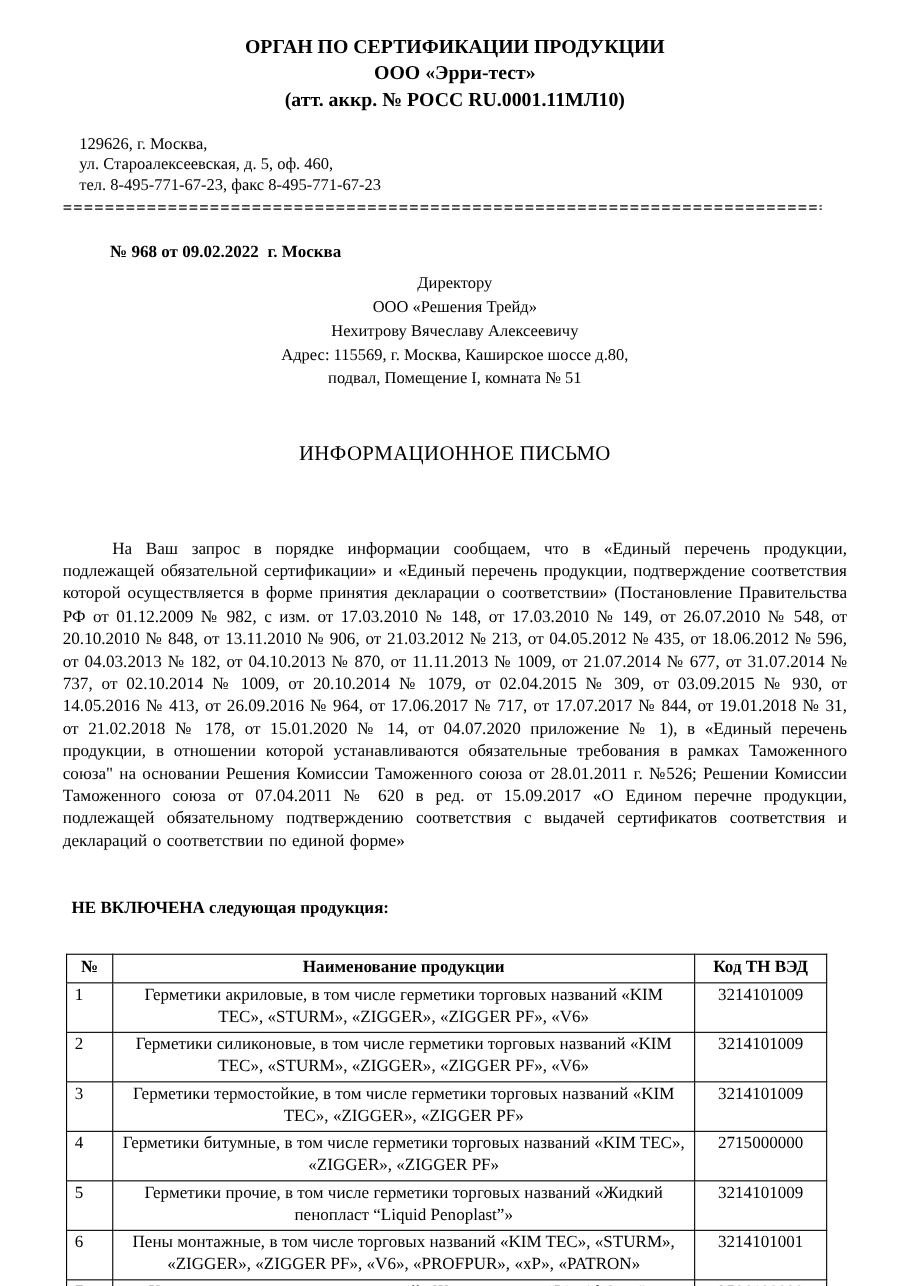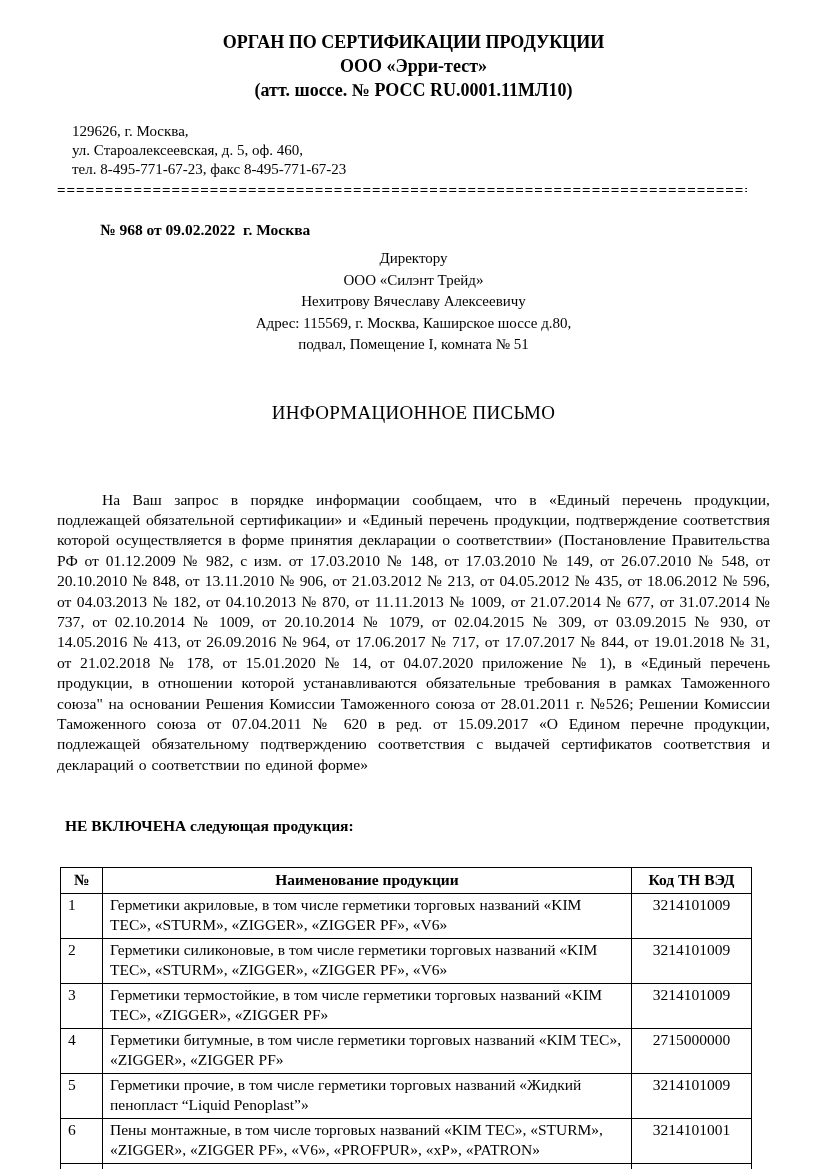--- a/index.html
+++ b/index.html
@@ -52,47 +52,47 @@
     border: 1.6px solid #000000;
     vertical-align: top;
     padding: 1px 7px 2px 7px;
     box-sizing: border-box;
   }
   table.products th { font-weight: bold; text-align: center; padding-top: 2px; }
   col.c-num  { width: 42px; }
   col.c-name { width: 529px; }
   col.c-code { width: 120px; }
   td.cell-num  { text-align: left; padding-left: 10px; }
-  td.cell-name { text-align: left; }
+  td.cell-name { text-align: center; }
   td.cell-code { text-align: center; }
 </style>
 </head>
 <body>
 
 <div class="page">
 
   <div class="org-header">
     <div>ОРГАН ПО СЕРТИФИКАЦИИ ПРОДУКЦИИ</div>
     <div>ООО «Эрри-тест»</div>
-    <div>(атт. шоссе. № РОСС RU.0001.11МЛ10)</div>
+    <div>(атт. аккр. № РОСС RU.0001.11МЛ10)</div>
   </div>
 
   <div class="sender-block">
     <div>129626, г. Москва,</div>
     <div>ул. Староалексеевская, д. 5, оф. 460,</div>
     <div>тел. 8-495-771-67-23, факс 8-495-771-67-23</div>
   </div>
 
   <div class="separator-line">========================================================================================================</div>
 
   <div class="ref-line">№ 968 от 09.02.2022  г. Москва</div>
 
   <div class="recipient-block">
     <div>Директору</div>
-    <div>ООО «Силэнт Трейд»</div>
+    <div>ООО «Решения Трейд»</div>
     <div>Нехитрову Вячеславу Алексеевичу</div>
     <div>Адрес: 115569, г. Москва, Каширское шоссе д.80,</div>
     <div>подвал, Помещение I, комната № 51</div>
   </div>
 
   <div class="letter-title">ИНФОРМАЦИОННОЕ ПИСЬМО</div>
 
   <div class="body-paragraph">На Ваш запрос в порядке информации сообщаем, что в «Единый перечень продукции, подлежащей обязательной сертификации» и «Единый перечень продукции, подтверждение соответствия которой осуществляется в форме принятия декларации о соответствии» (Постановление Правительства РФ от 01.12.2009 № 982, с изм. от 17.03.2010 № 148, от 17.03.2010 № 149, от 26.07.2010 № 548, от 20.10.2010 № 848, от 13.11.2010 № 906, от 21.03.2012 № 213, от 04.05.2012 № 435, от 18.06.2012 № 596, от 04.03.2013 № 182, от 04.10.2013 № 870, от 11.11.2013 № 1009, от 21.07.2014 № 677, от 31.07.2014 № 737, от 02.10.2014 № 1009, от 20.10.2014 № 1079, от 02.04.2015 № 309, от 03.09.2015 № 930, от 14.05.2016 № 413, от 26.09.2016 № 964, от 17.06.2017 № 717, от 17.07.2017 № 844, от 19.01.2018 № 31, от 21.02.2018 № 178, от 15.01.2020 № 14,  от 04.07.2020 приложение № 1), в «Единый перечень продукции, в отношении которой устанавливаются обязательные требования в рамках Таможенного союза" на основании Решения Комиссии Таможенного союза от 28.01.2011 г. №526; Решении Комиссии Таможенного союза от 07.04.2011 № 620 в ред. от 15.09.2017 «О Едином перечне продукции, подлежащей обязательному подтверждению соответствия с выдачей сертификатов соответствия и деклараций о соответствии по единой форме»</div>
 
   <div class="not-included-heading">НЕ ВКЛЮЧЕНА следующая продукция:</div>

